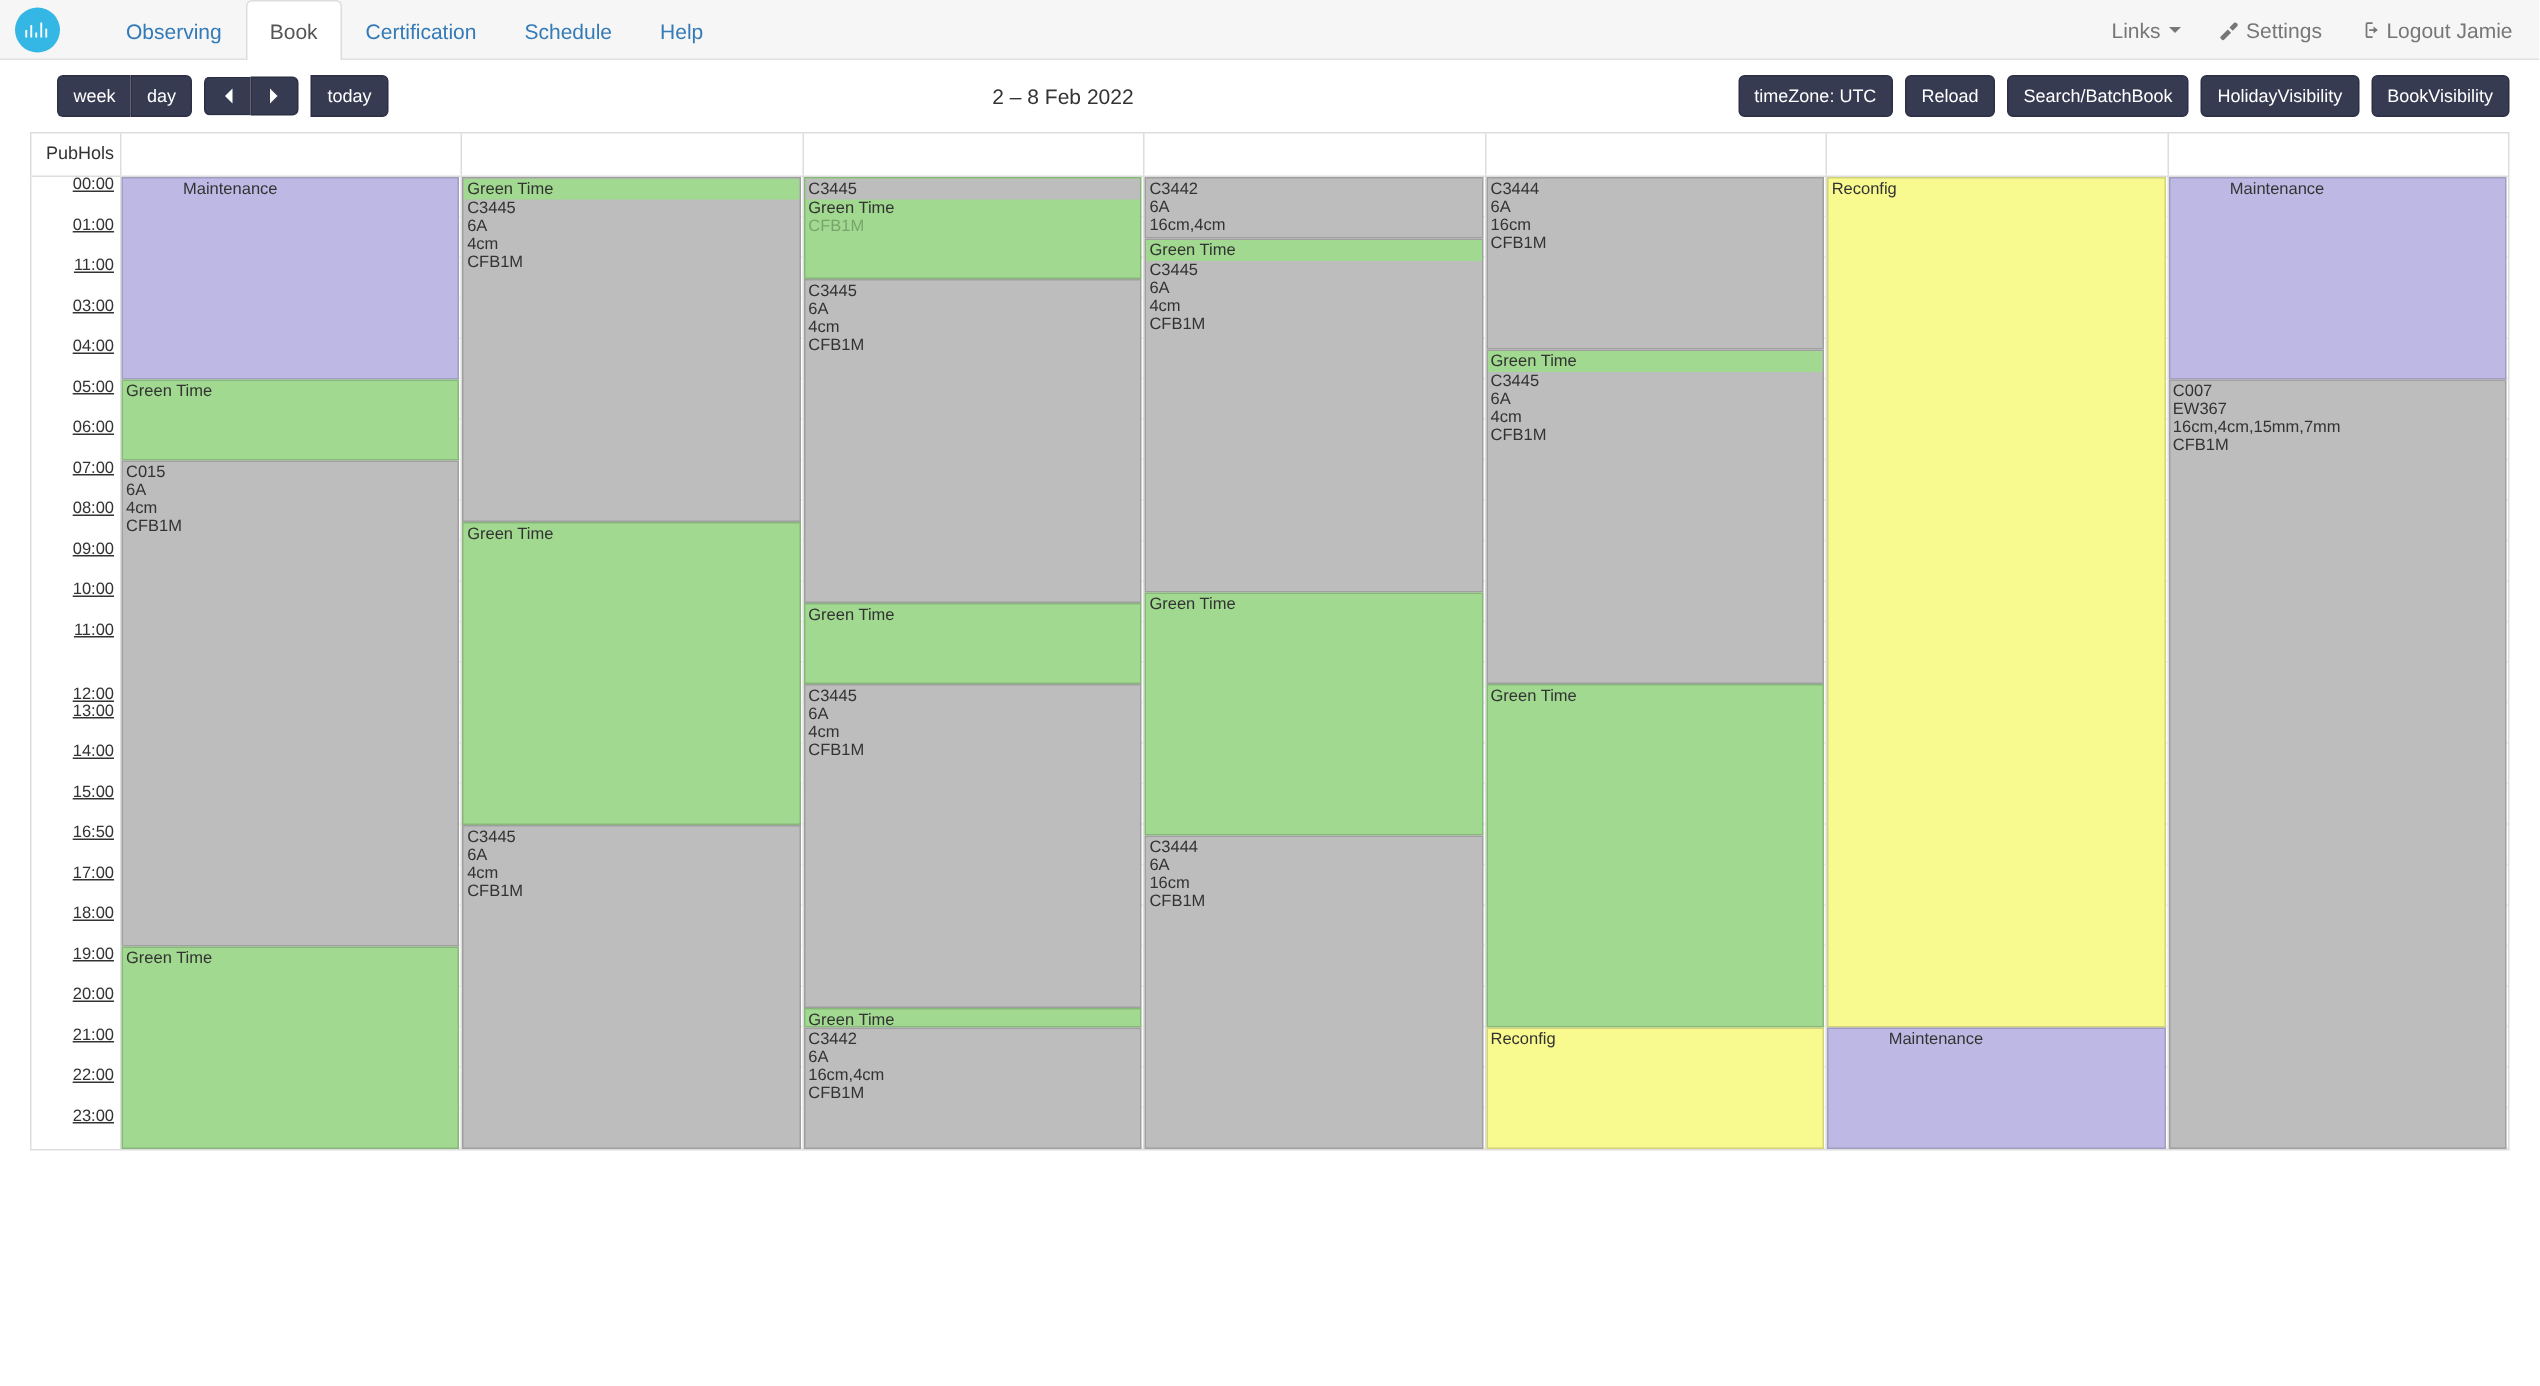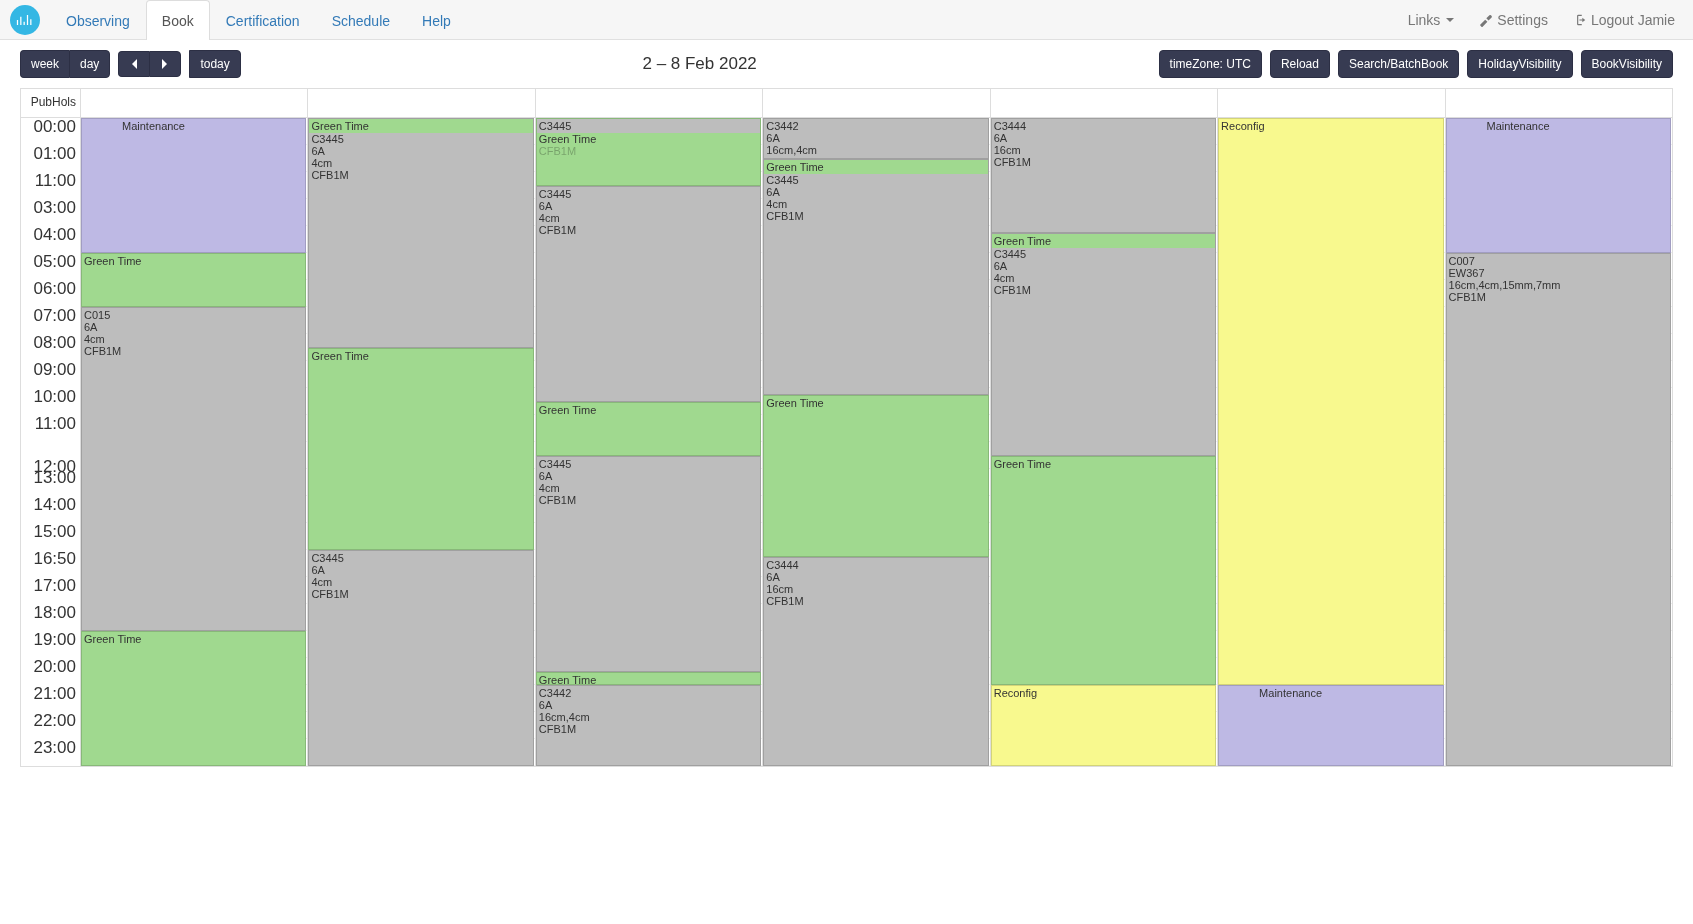--- a/index.html
+++ b/index.html
@@ -30,20 +30,21 @@
   }
 
   
   .navbar {
     height: var(--nav-height);
     background: #f6f6f6;
     border-bottom: 1px solid #e0e0e0;
     display: flex;
     align-items: stretch;
     padding: 0 10px;
+    gap: 18px;
   }
   .logo {
     width: 30px; height: 30px; border-radius: 50%;
     background: #34b7e4;
     display:flex; align-items:center; justify-content:center;
     align-self:center; margin-right: 10px;
     color:#fff; font-size:8px; font-weight:bold;
   }
   .logo svg { width: 20px; height: 20px; }
   .nav-tabs { display:flex; align-items:stretch; }
@@ -69,38 +70,38 @@
     width:0;height:0;border-left:4px solid transparent;border-right:4px solid transparent;
     border-top:4px solid #777; display:inline-block; margin-left:2px;
   }
 
   
   .toolbar {
     padding: 10px 20px;
     display:flex;
     align-items:center;
   }
-  .btn-group { display:inline-flex; }
+  .btn-group { display:inline-flex;margin-left:18px; }
   .btn-group + .btn-group { margin-left: 8px; }
   .btn {
     background: var(--btn-dark);
     color:#fff;
     border:1px solid var(--btn-dark-border);
     padding: 6px 10px;
     font-size:12px;
     cursor:pointer;
     display:inline-flex; align-items:center; justify-content:center;
     border-radius:4px;
   }
   .btn-group .btn { border-radius:0; border-right-width:0; }
   .btn-group .btn:first-child { border-radius:4px 0 0 4px; }
   .btn-group .btn:last-child  { border-radius:0 4px 4px 0; border-right-width:1px; }
   .btn svg { width:10px; height:12px; }
   .toolbar-title {
-    flex:1; text-align:center; font-size:17px; color:#333;
+    flex:1; text-align:center; font-size:14px; color:#333;
   }
   .toolbar-right { display:flex; gap:8px; }
 
   
   .calendar {
     margin: 0 20px 20px 20px;
     border: 1px solid var(--border);
   }
   .cal-row { display:flex; }
   .axis-cell {
@@ -139,23 +140,24 @@
   .cal-body {
     position:relative;
   }
   .cal-body .axis-cell {
     position:relative;
     height: calc(var(--hour-height) * 24);
   }
   .hour-label {
     position:absolute;
     right:4px;
-    font-size:17px;
+    font-size:11px;
     color:#333;
     transform: translateY(-1px);
+    text-decoration: underline;
   }
   .cal-body .day-cell {
     position:relative;
     height: calc(var(--hour-height) * 24);
     background-image: linear-gradient(to bottom, transparent calc(var(--hour-height) - 1px), #eee calc(var(--hour-height) - 1px));
     background-size: 100% var(--hour-height);
   }
 
   .event {
     position:absolute;

